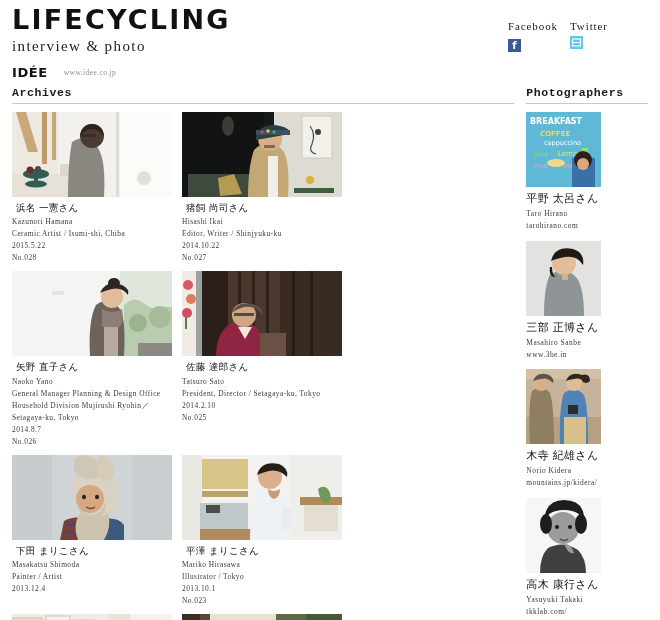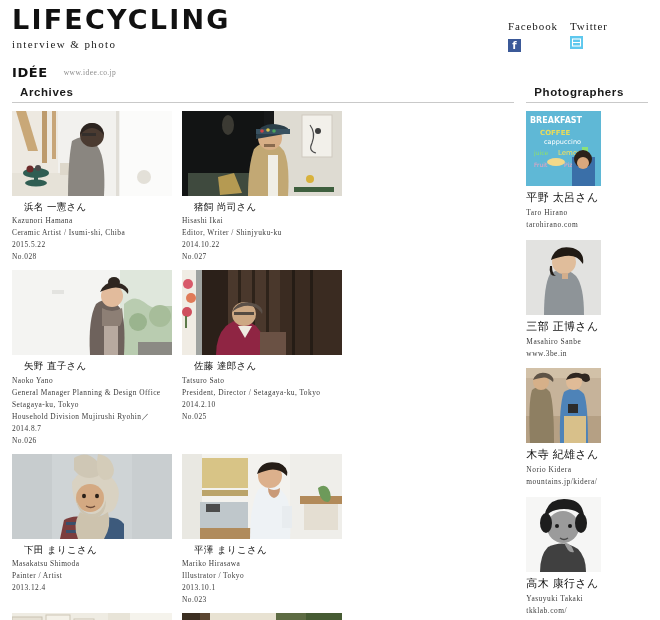--- a/index.html
+++ b/index.html
@@ -20,21 +20,21 @@
   .brand-title {
     font-family: "DejaVu Sans", sans-serif;
     font-weight: bold;
     font-size: 27px;
     letter-spacing: 2.2px;
     color: #111;
     line-height: 1;
   }
   .brand-sub {
     font-family: "Liberation Serif", serif;
-    font-size: 11px;
+    font-size: 15px;
     letter-spacing: 1.4px;
     color: #222;
     margin-top: 5px;
   }
   .nav { position: absolute; left: 262px; top: 22px; }
   .nav a {
     font-family: "Liberation Serif", serif;
     font-size: 11.5px;
     letter-spacing: 1.1px;
     color: #1a1a1a;
@@ -91,44 +91,44 @@
     position: relative;
     top: -2px;
   }
 
   
   .content { display: flex; padding: 0 12px; gap: 0; }
   .col-main { width: 512px; }
   .col-side { width: 136px; padding-left: 12px; }
 
   .sec-title {
-    font-family: Liberation Sans, sans-serif;
+    font-family: Liberation Mono, monospace;
     font-weight: bold;
     font-size: 11.5px;
     letter-spacing: 0.6px;
     color: #1a1a1a;
-    margin: 2px 0 4px 8px;
+    margin: 2px 0 4px 0;
   }
   .rule { border: 0; border-top: 1px solid #c9c9c9; margin: 0 0 8px 0; }
 
   
   .grid { display: flex; flex-wrap: wrap; }
   .card { width: 170px; margin-bottom: 7px; }
   .card .thumb {
     width: 160px; height: 85px;
     overflow: hidden;
     position: relative;
     background: #ddd;
   }
   .card .thumb > svg { display: block; }
   .card .name {
     font-family: "DejaVu Sans", sans-serif;
     font-size: 9.5px;
     color: #111;
-    margin: 5px 0 3px 12px;
+    margin: 5px 0 3px 4px;
     letter-spacing: 0.3px;
     line-height: 1.2;
   }
   .card .meta {
     font-family: "Liberation Serif", serif;
     font-size: 7.4px;
     letter-spacing: 0.45px;
     color: #3a3a3a;
     line-height: 1.62;
   }
@@ -279,22 +279,22 @@
               <path d="M88 22 q6 -14 22 -8 q8 4 6 10 q-6 -8 -16 -6 q-8 2 -12 4 z" fill="#2f2620"></path>
               <ellipse cx="102" cy="12" rx="6" ry="5" fill="#2f2620"></ellipse>
               <path d="M90 38 q10 6 20 0 q2 10 -2 18 l-18 0 z" fill="#8d7f75"></path>
               <rect x="126" y="72" width="34" height="13" fill="#8b8a84"></rect>
             </svg>
           </div>
           <div class="name">矢野 直子さん</div>
           <div class="meta">
             <div>Naoko Yano</div>
             <div>General Manager Planning &amp; Design Office</div>
+            <div>Household Division Mujirushi Ryohin／</div>
             <div>Setagaya-ku, Tokyo</div>
-            <div>Household Division Mujirushi Ryohin／</div>
             <div>2014.8.7</div>
             <div>No.026</div>
           </div>
         </div>
 
         <div class="card">
           <div class="thumb">
             <svg width="160" height="85" viewBox="0 0 160 85">
               <rect width="160" height="85" fill="#3d2e24"></rect>
               <rect x="0" y="0" width="14" height="85" fill="#f0ece4"></rect>

